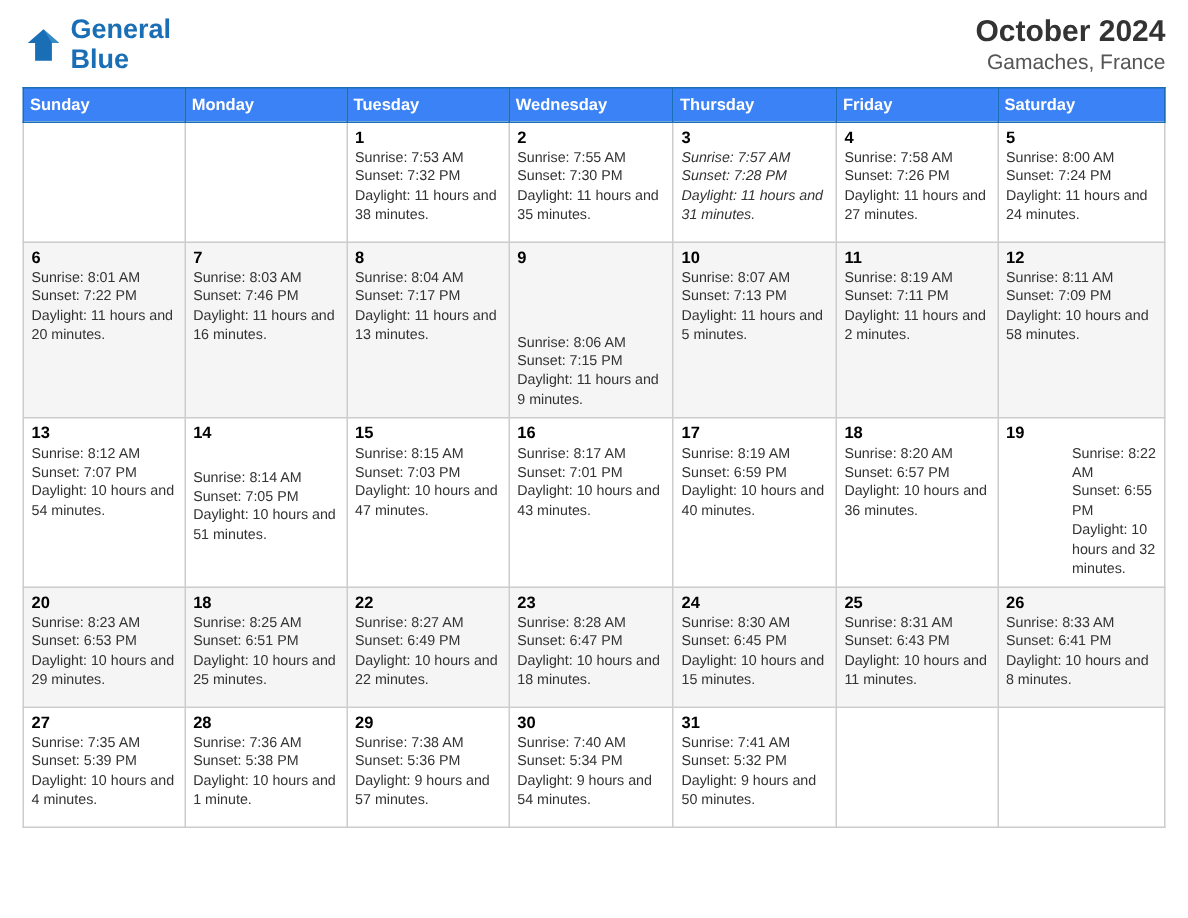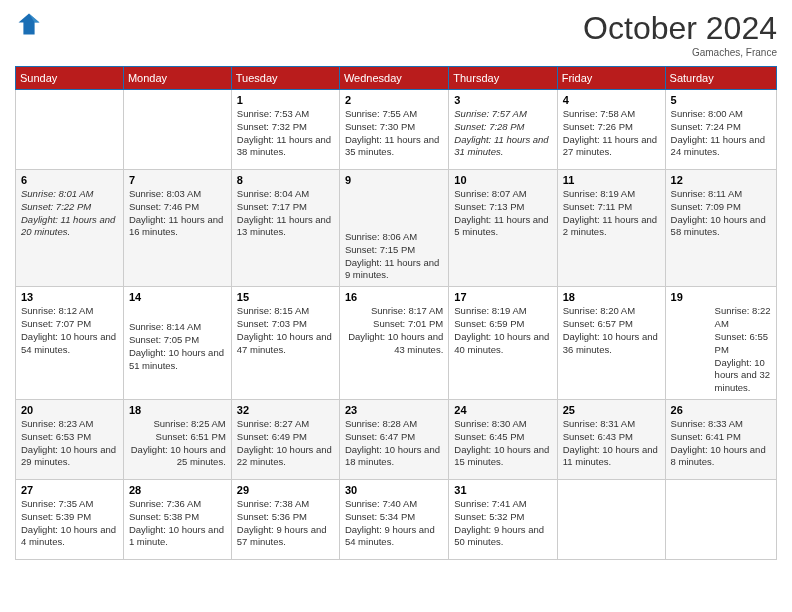--- a/index.html
+++ b/index.html
@@ -37,41 +37,41 @@
       color: #1a6eb5;
     }
     .logo-icon {
       width: 28px;
       height: 28px;
     }
     .title-block {
       text-align: right;
     }
     .month-title {
-      font-size: 32px;
+      font-size: 20px;
       color: #333;
-      font-weight: 400;
+      font-weight: 700;
       margin-left: 24px;
     }
     .location {
-      font-size: 10px;
+      font-size: 14px;
       color: #555;
     }
     .calendar {
       width: 100%;
       border-collapse: collapse;
       font-size: 10px;
     }
     .calendar thead tr th {
-      background: #b91c1c;
+      background: #3b82f6;
       color: #fff;
       padding: 5px 4px;
       text-align: left;
       font-size: 11px;
-      font-weight: normal;
+      font-weight: bold;
       border: 1px solid #1a6eb5;
     }
     .calendar tbody tr td {
       border: 1px solid #ccc;
       vertical-align: top;
       padding: 4px 5px;
       width: 113px;
       height: 80px;
       background: #fff;
     }
@@ -96,20 +96,24 @@
 </head>
 <body>
 
 <div class="page">
   <div class="header">
     <div class="logo">
       <svg class="logo-icon" viewBox="0 0 40 40">
         <polygon points="20,5 35,18 28,18 28,35 12,35 12,18 5,18" fill="#1a6eb5"></polygon>
         <polygon points="20,5 35,18 28,18" fill="#4a9ed5" opacity="0.6"></polygon>
       </svg>
+      <div class="logo-text">
+        <div><span>General</span></div>
+        <div><span>Blue</span></div>
+      </div>
     </div>
     <div class="title-block">
       <div class="month-title">October 2024</div>
       <div class="location">Gamaches, France</div>
     </div>
   </div>
 
   <table class="calendar">
     <thead>
       <tr>
@@ -153,21 +157,21 @@
           <td>
             <span class="day-number">5</span>
             <div class="day-info" style="white-space: pre-line;">Sunrise: 8:00 AM
 Sunset: 7:24 PM
 Daylight: 11 hours and 24 minutes.</div>
           </td>
         </tr>
         <tr>
           <td>
             <span class="day-number">6</span>
-            <div class="day-info" style="white-space: pre-line; font-style: italic;">Sunrise: 8:01 AM
+            <div class="day-info" style="white-space: pre-line;">Sunrise: 8:01 AM
 Sunset: 7:22 PM
 Daylight: 11 hours and 20 minutes.</div>
           </td>
           <td>
             <span class="day-number">7</span>
             <div class="day-info" style="white-space: pre-line;">Sunrise: 8:03 AM
 Sunset: 7:46 PM
 Daylight: 11 hours and 16 minutes.</div>
           </td>
           <td>
@@ -215,21 +219,21 @@
 Daylight: 10 hours and 51 minutes.</div>
           </td>
           <td>
             <span class="day-number">15</span>
             <div class="day-info" style="white-space: pre-line;">Sunrise: 8:15 AM
 Sunset: 7:03 PM
 Daylight: 10 hours and 47 minutes.</div>
           </td>
           <td>
             <span class="day-number">16</span>
-            <div class="day-info" style="white-space: pre-line; text-align: right;">Sunrise: 8:17 AM
+            <div class="day-info" style="white-space: pre-line;">Sunrise: 8:17 AM
 Sunset: 7:01 PM
 Daylight: 10 hours and 43 minutes.</div>
           </td>
           <td>
             <span class="day-number">17</span>
             <div class="day-info" style="white-space: pre-line;">Sunrise: 8:19 AM
 Sunset: 6:59 PM
 Daylight: 10 hours and 40 minutes.</div>
           </td>
           <td>
@@ -247,26 +251,26 @@
         </tr>
         <tr>
           <td>
             <span class="day-number">20</span>
             <div class="day-info" style="white-space: pre-line;">Sunrise: 8:23 AM
 Sunset: 6:53 PM
 Daylight: 10 hours and 29 minutes.</div>
           </td>
           <td>
             <span class="day-number">18</span>
-            <div class="day-info" style="white-space: pre-line; text-align: right;">Sunrise: 8:25 AM
+            <div class="day-info" style="white-space: pre-line;">Sunrise: 8:25 AM
 Sunset: 6:51 PM
 Daylight: 10 hours and 25 minutes.</div>
           </td>
           <td>
-            <span class="day-number">32</span>
+            <span class="day-number">22</span>
             <div class="day-info" style="white-space: pre-line;">Sunrise: 8:27 AM
 Sunset: 6:49 PM
 Daylight: 10 hours and 22 minutes.</div>
           </td>
           <td>
             <span class="day-number">23</span>
             <div class="day-info" style="white-space: pre-line;">Sunrise: 8:28 AM
 Sunset: 6:47 PM
 Daylight: 10 hours and 18 minutes.</div>
           </td>

